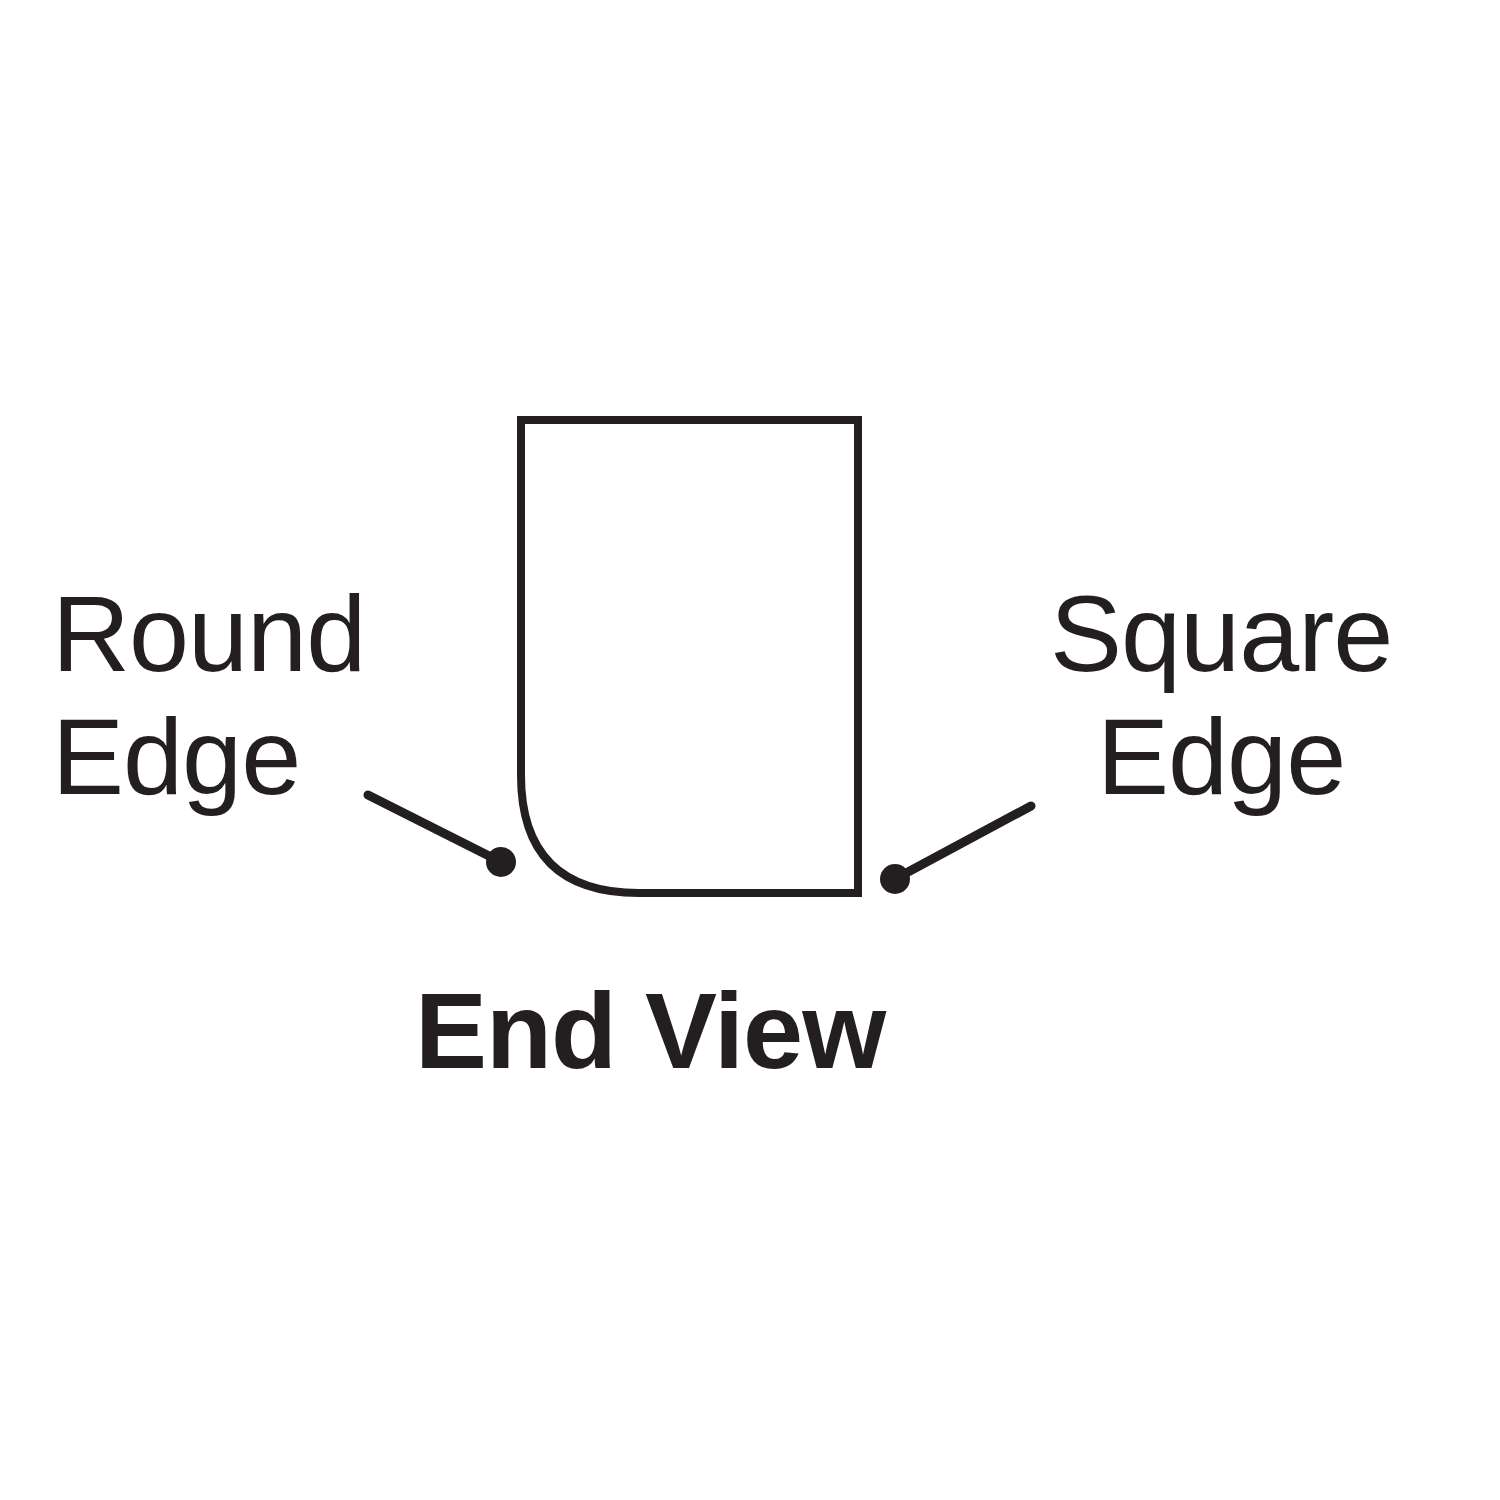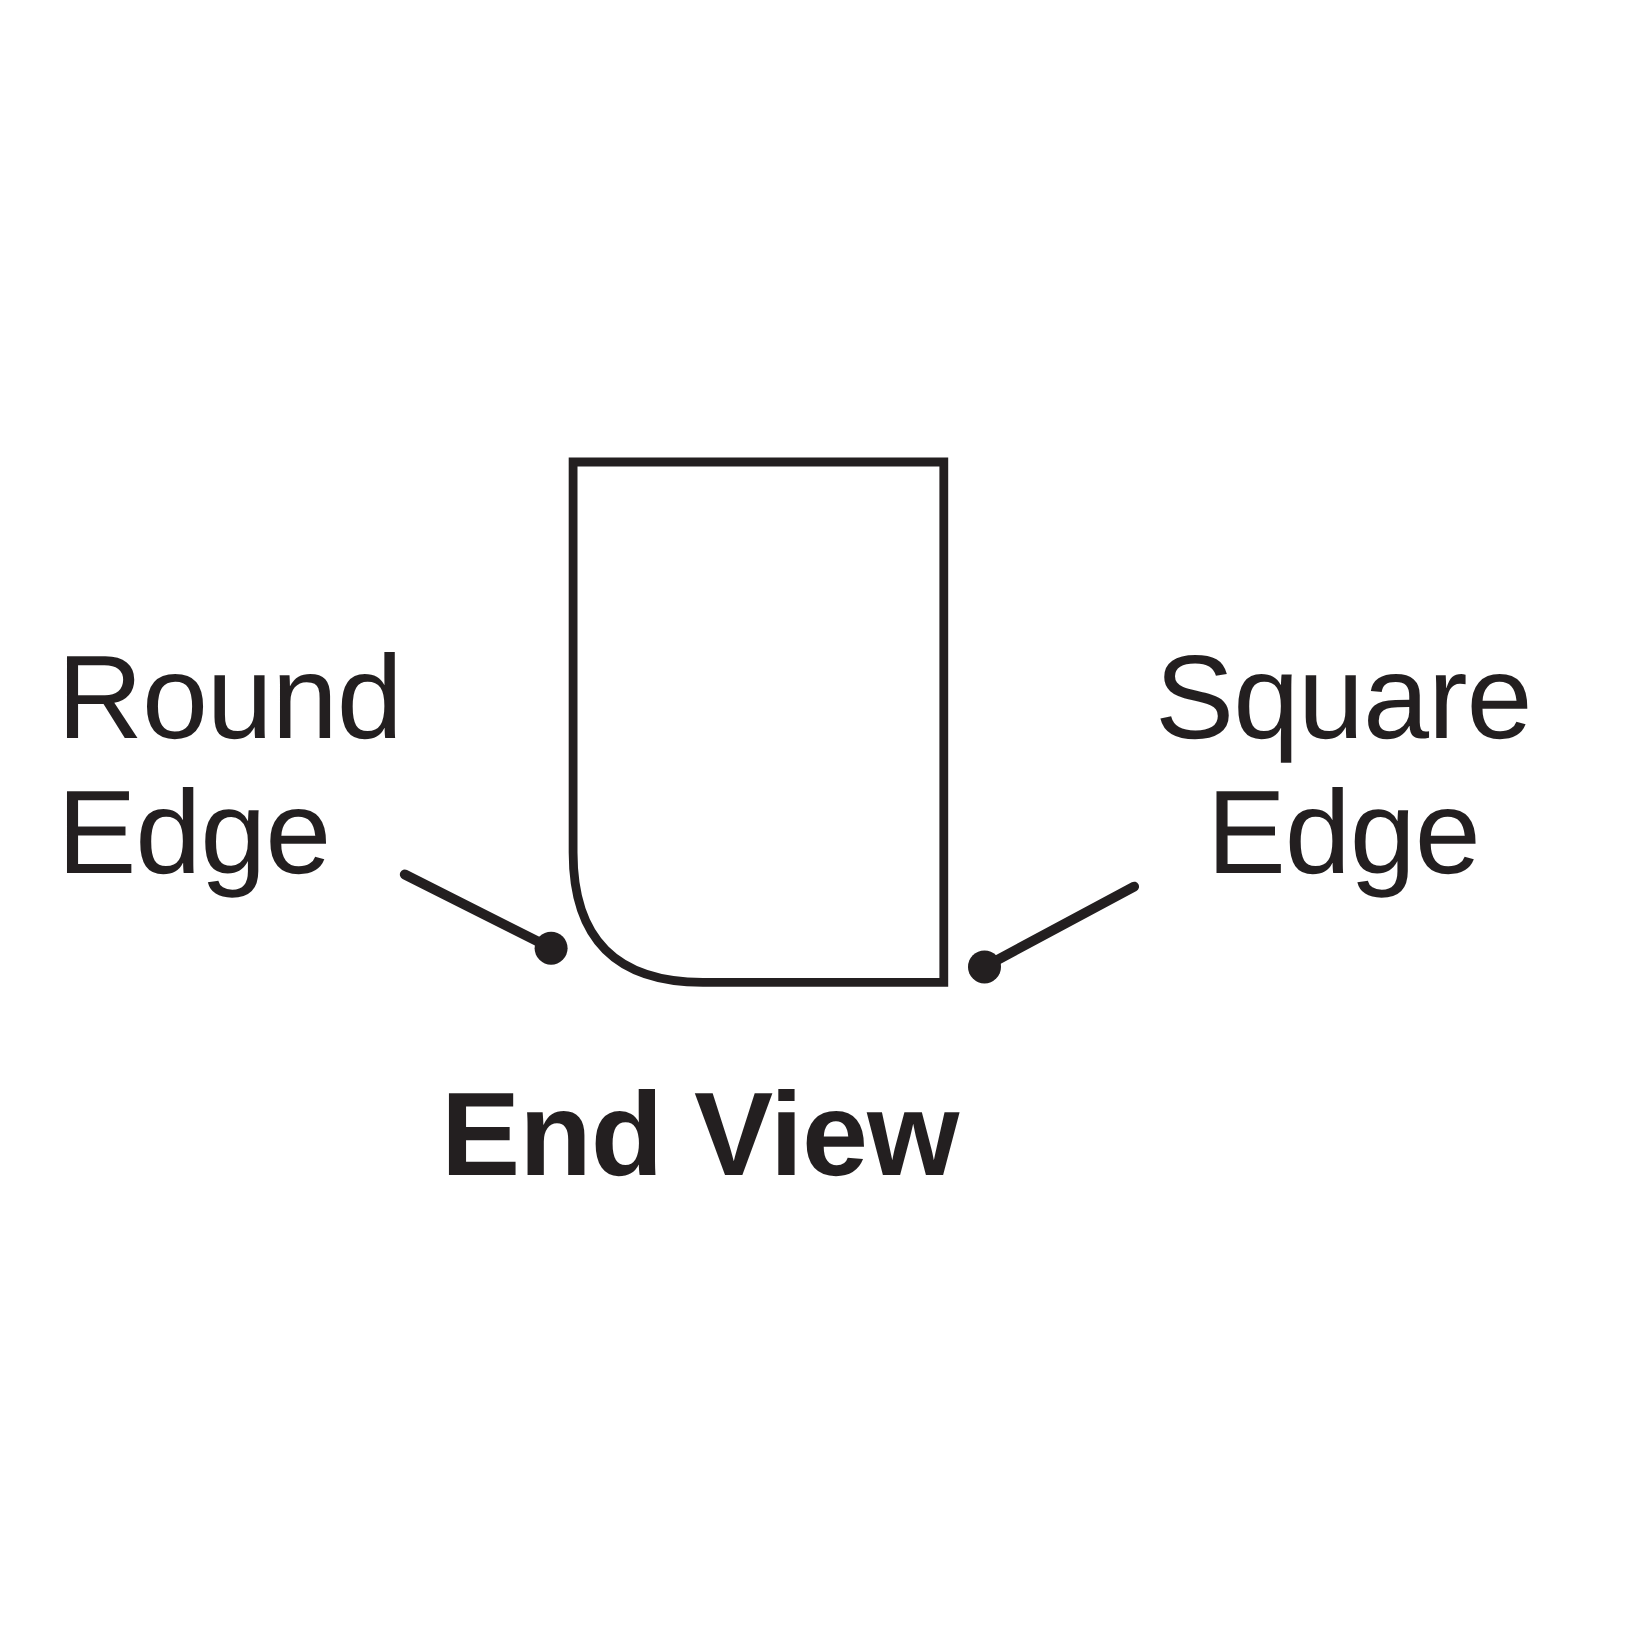--- a/index.html
+++ b/index.html
@@ -43,21 +43,21 @@
     top: 572px;
     text-align: left;
   }
   #annotation-square-edge {
     left: 1050px;
     top: 572px;
     text-align: center;
   }
   #caption-end-view {
     position: absolute;
-    left: 401px;
+    left: 415px;
     top: 975px;
     font-family: "Liberation Sans", sans-serif;
     font-weight: 700;
     font-size: 108px;
     line-height: 112px;
     letter-spacing: -1px;
     color: #231f20;
     white-space: pre;
     text-align: center;
   }

